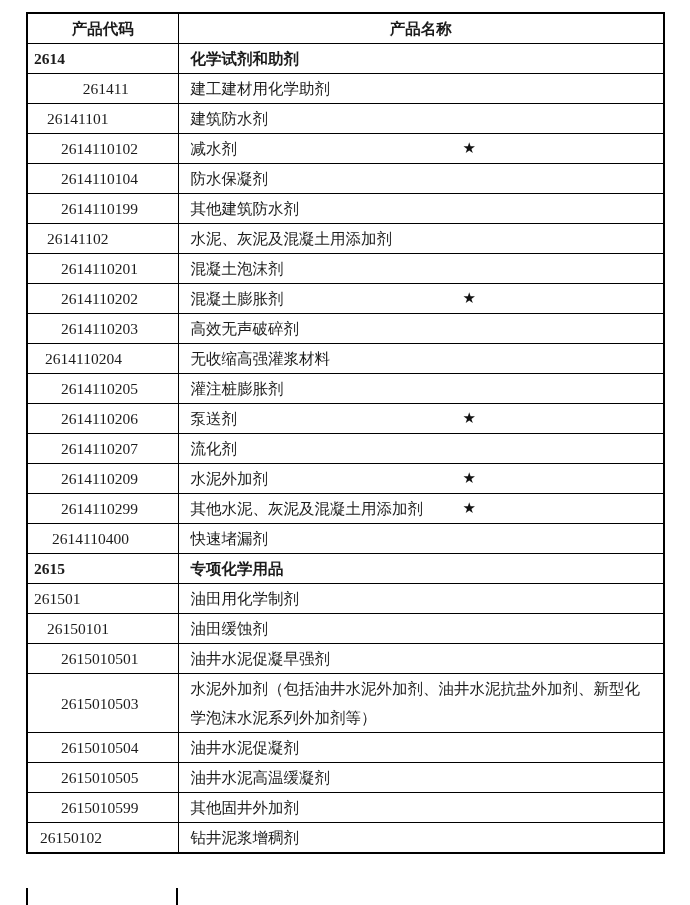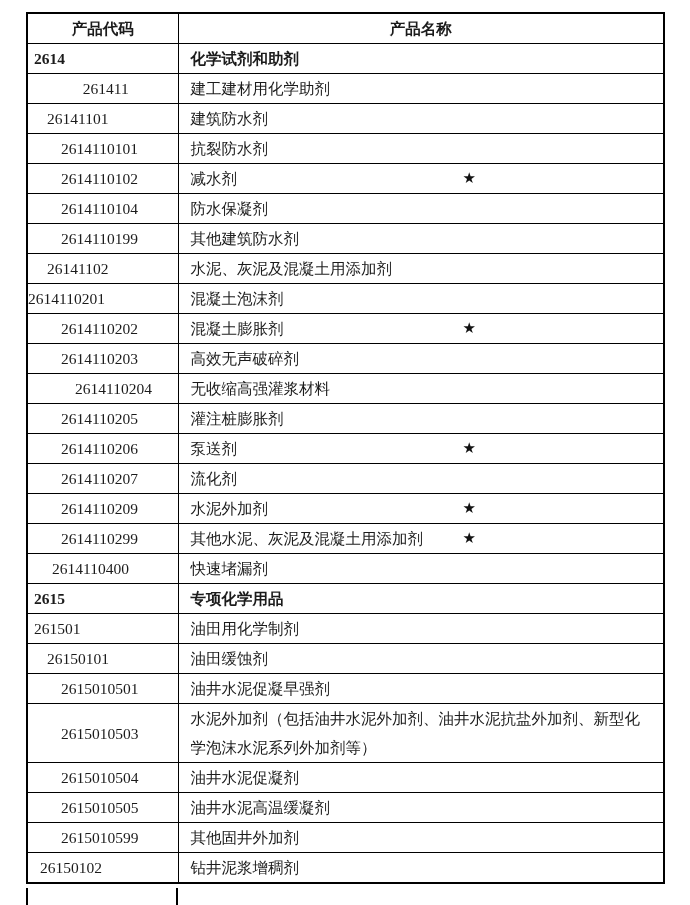--- a/index.html
+++ b/index.html
@@ -90,53 +90,49 @@
       </tr>
       <tr>
         <td class="code-cell" style="padding-left: 6px; text-align: center;">261411</td>
         <td class="name-cell"><span>建工建材用化学助剂</span></td>
       </tr>
       <tr>
         <td class="code-cell" style="padding-left: 19px;">26141101</td>
         <td class="name-cell"><span>建筑防水剂</span></td>
       </tr>
       <tr>
-        <td class="code-cell" style="padding-left: 33px;">2614110101</td>
-        <td class="name-cell"><span>抗裂防水剂</span></td>
-      </tr>
-      <tr>
         <td class="code-cell" style="padding-left: 33px;">2614110102</td>
         <td class="name-cell"><span>减水剂</span><span class="star">★</span></td>
       </tr>
       <tr>
         <td class="code-cell" style="padding-left: 33px;">2614110104</td>
         <td class="name-cell"><span>防水保凝剂</span></td>
       </tr>
       <tr>
         <td class="code-cell" style="padding-left: 33px;">2614110199</td>
         <td class="name-cell"><span>其他建筑防水剂</span></td>
       </tr>
       <tr>
         <td class="code-cell" style="padding-left: 19px;">26141102</td>
         <td class="name-cell"><span>水泥、灰泥及混凝土用添加剂</span></td>
       </tr>
       <tr>
-        <td class="code-cell" style="">2614110201</td>
+        <td class="code-cell" style="padding-left: 33px;">2614110201</td>
         <td class="name-cell"><span>混凝土泡沫剂</span></td>
       </tr>
       <tr>
         <td class="code-cell" style="padding-left: 33px;">2614110202</td>
         <td class="name-cell"><span>混凝土膨胀剂</span><span class="star">★</span></td>
       </tr>
       <tr>
         <td class="code-cell" style="padding-left: 33px;">2614110203</td>
         <td class="name-cell"><span>高效无声破碎剂</span></td>
       </tr>
       <tr>
-        <td class="code-cell" style="padding-left: 47px;">2614110204</td>
+        <td class="code-cell" style="padding-left: 17px;">2614110204</td>
         <td class="name-cell"><span>无收缩高强灌浆材料</span></td>
       </tr>
       <tr>
         <td class="code-cell" style="padding-left: 33px;">2614110205</td>
         <td class="name-cell"><span>灌注桩膨胀剂</span></td>
       </tr>
       <tr>
         <td class="code-cell" style="padding-left: 33px;">2614110206</td>
         <td class="name-cell"><span>泵送剂</span><span class="star">★</span></td>
       </tr>

